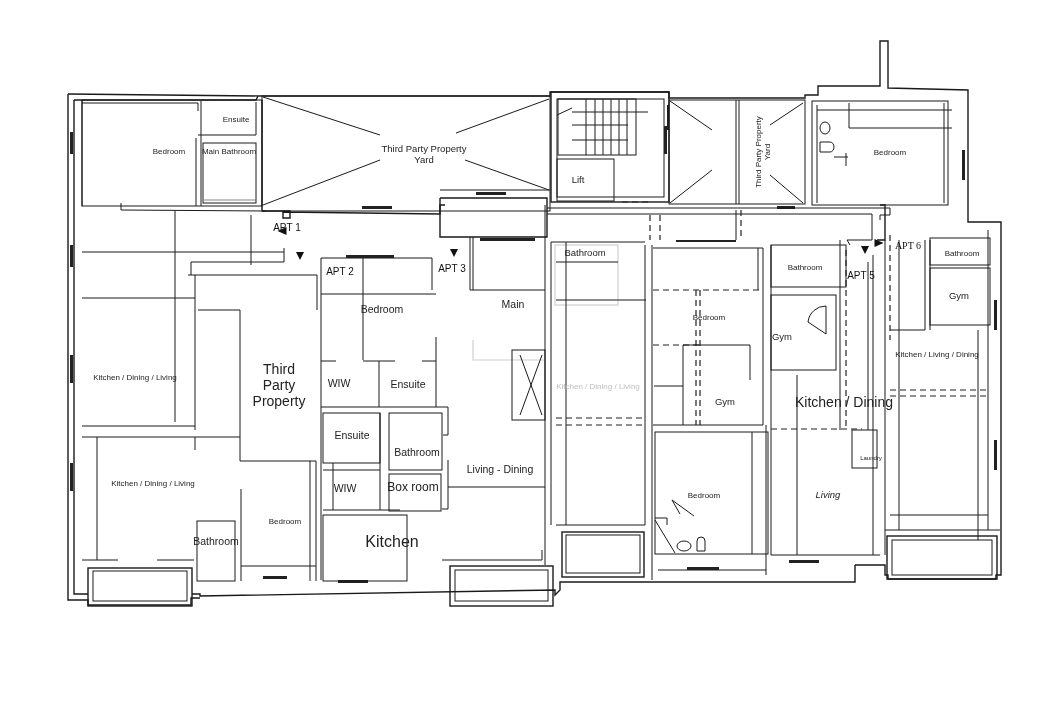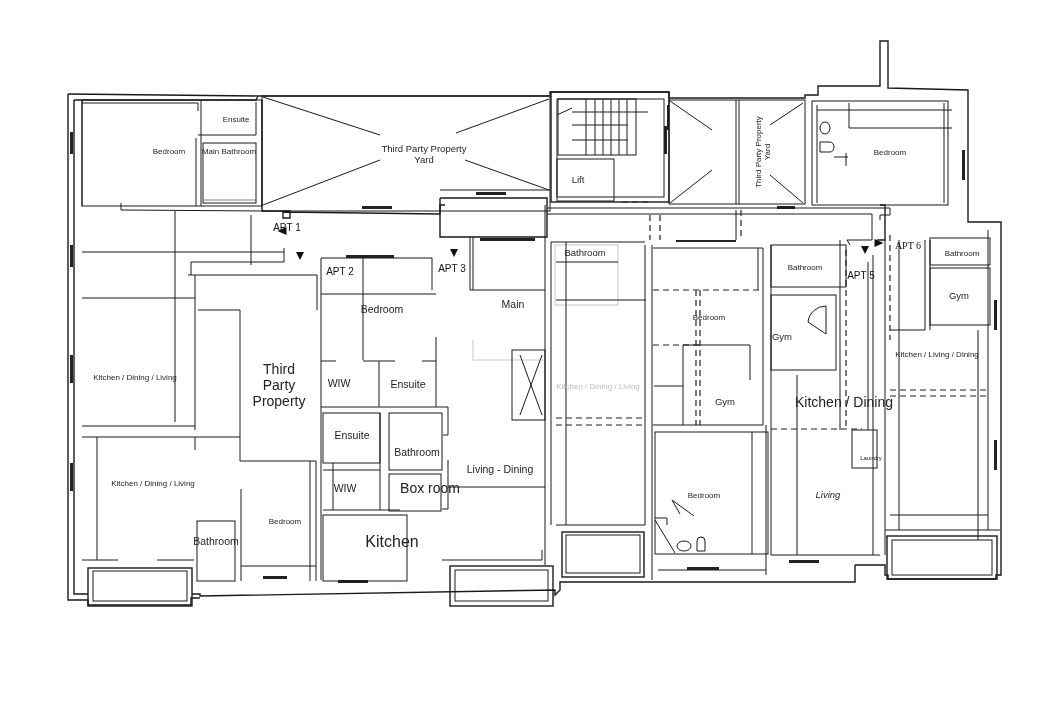--- a/index.html
+++ b/index.html
@@ -279,21 +279,21 @@
     <div class="lbl" style="left: 408px; top: 384px; font-size: 10.5px;">Ensuite</div>
     <div class="lbl faded" style="left: 598px; top: 387px; font-size: 8px;">Kitchen / Dining / Living</div>
     <div class="lbl" style="left: 725px; top: 402px; font-size: 9.5px;">Gym</div>
     <div class="lbl" style="left: 844px; top: 402px; font-size: 14px;">Kitchen / Dining</div>
     <div class="lbl" style="left: 352px; top: 435px; font-size: 10.5px;">Ensuite</div>
     <div class="lbl" style="left: 417px; top: 452px; font-size: 10.5px;">Bathroom</div>
     <div class="lbl" style="left: 871px; top: 458px; font-size: 6px;">Laundry</div>
     <div class="lbl" style="left: 500px; top: 469px; font-size: 10.5px;">Living - Dining</div>
     <div class="lbl" style="left: 153px; top: 484px; font-size: 8px;">Kitchen / Dining / Living</div>
     <div class="lbl" style="left: 345px; top: 488px; font-size: 10.5px;">WIW</div>
-    <div class="lbl" style="left: 430px; top: 488px; font-size: 14px;">Box room</div>
+    <div class="lbl" style="left: 413px; top: 488px; font-size: 12px;">Box room</div>
     <div class="lbl" style="left: 828px; top: 495px; font-size: 9.5px; font-style: italic;">Living</div>
     <div class="lbl" style="left: 704px; top: 496px; font-size: 8px;">Bedroom</div>
     <div class="lbl" style="left: 285px; top: 522px; font-size: 8px;">Bedroom</div>
     <div class="lbl" style="left: 216px; top: 541px; font-size: 10.5px;">Bathroom</div>
     <div class="lbl" style="left: 392px; top: 542px; font-size: 16px;">Kitchen</div>
   </div>
 <div id="vertical-labels">
     <div class="lbl vert" style="left: 763px; top: 152px; font-size: 8px;">Third Party Property<br>Yard</div>
   </div>
 <div id="apt-labels">

